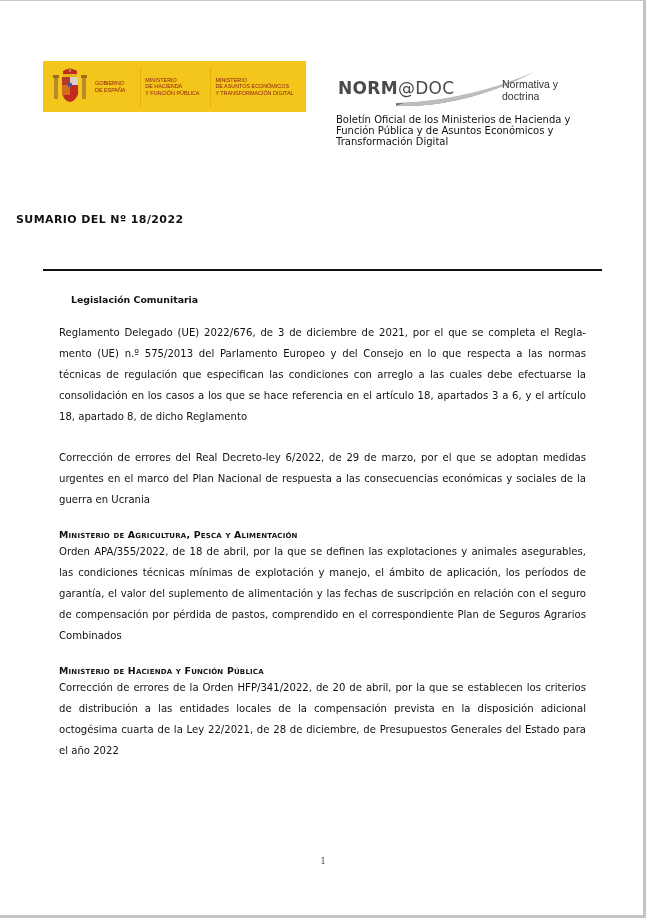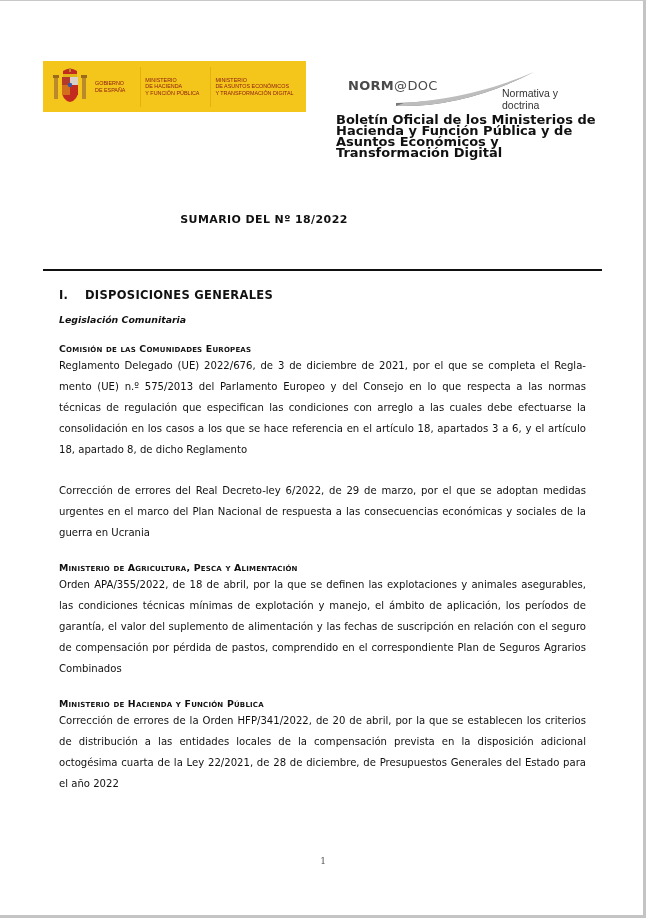--- a/index.html
+++ b/index.html
@@ -21,40 +21,40 @@
   .gov-col { font-family: "Liberation Sans", sans-serif; font-size: 5.4px; line-height: 6.2px; color: #8a1a12; text-transform: uppercase; white-space: pre-line; }
   .gov-col.c1 { margin-left: 6px; width: 42px; }
   .gov-sep { width: 1px; height: 40px; background: #e8b00e; margin: 0 4px; }
   .gov-col.c2 { width: 62px; }
   .gov-col.c3 { width: 92px; }
 
   
   .normadoc {
     position: absolute; left: 334px; top: 72px; width: 260px; height: 38px;
   }
-  .nd-logo { position: absolute; left: 14px; top: 6px; font-family: "DejaVu Sans", sans-serif; font-size: 13px; color: #4a4a4a; letter-spacing: 0.3px; }
+  .nd-logo { position: absolute; left: 4px; top: 6px; font-family: "DejaVu Sans", sans-serif; font-size: 17px; color: #4a4a4a; letter-spacing: 0.3px; }
   .nd-logo .at { font-weight: normal; }
   .nd-logo b { font-weight: bold; }
   .nd-swoosh { position: absolute; left: 60px; top: 0; width: 150px; height: 38px; }
-  .nd-tagline { position: absolute; left: 168px; top: 15px; font-family: "Liberation Sans", sans-serif; font-size: 10.5px; color: #333; }
+  .nd-tagline { position: absolute; left: 168px; top: 6px; font-family: "Liberation Sans", sans-serif; font-size: 10.5px; color: #333; }
   .boletin {
     position: absolute; left: 336px; top: 114px; width: 270px;
-    font-family: "DejaVu Sans", sans-serif; font-weight: bold; font-size: 13px; line-height: 11px; color: #111;
+    font-family: "DejaVu Sans", sans-serif; font-weight: normal; font-size: 10px; line-height: 11px; color: #111;
   }
 
   .summary-title {
-    position: absolute; left: 0; width: 528px; top: 213px; text-align: center;
-    font-family: "DejaVu Sans", sans-serif; font-weight: bold; font-size: 11px; letter-spacing: 0.4px;
+    position: absolute; left: 0; width: 528px; top: 213px; 
+    font-family: "DejaVu Sans", sans-serif; font-weight: bold; font-size: 11px; letter-spacing: 0.4px; padding-left: 16px;
   }
   .rule { position: absolute; left: 43px; top: 269px; width: 559px; height: 1.5px; background: #111; }
 
   .content { position: absolute; left: 59px; top: 288px; width: 527px; }
   .section-title { font-family: "DejaVu Sans", sans-serif; font-weight: bold; font-size: 11.5px; letter-spacing: 0.3px; margin: 0; height: 20px; }
   .section-title .num { display: inline-block; width: 26px; }
-  .subsection { font-family: "DejaVu Sans", sans-serif; font-weight: bold; font-style: italic; font-size: 9.4px; margin: 8px 0 0 0; }
+  .subsection { font-family: "DejaVu Sans", sans-serif; font-weight: bold; font-size: 9.4px; margin: 8px 0 0 12px; }
   .org {
     font-family: "DejaVu Sans", sans-serif; font-weight: bold; font-size: 9.4px; letter-spacing: 0.2px;
     font-variant: small-caps; margin: 0; line-height: 13px;
   }
   .entry {
     font-family: "DejaVu Sans", sans-serif; font-size: 10.1px; line-height: 21px; text-align: justify;
     margin: 0 0 3px 0; hyphens: manual;
   }
   .gap-s { height: 15px; }
   .gap-m { height: 17px; }
@@ -108,27 +108,23 @@
     <b>NORM</b><span class="at">@</span><span>DOC</span>
   </div>
   <div class="nd-tagline">Normativa y doctrina</div>
 </div>
 <div class="boletin">Boletín Oficial de los Ministerios de Hacienda y Función Pública y de Asuntos Económicos y Transformación Digital</div>
 
 <div class="summary-title">SUMARIO DEL Nº 18/2022</div>
 <div class="rule"></div>
 
 <div class="content">
-  <h2 class="section-title">
-    <span class="num">I.</span><span>DISPOSICIONES GENERALES</span>
-  </h2>
 
   <div class="subsection" style="margin-top:6px">Legislación Comunitaria</div>
   <div class="gap-m"></div>
-  <div class="org">Comisión de las Comunidades Europeas</div>
   <p class="entry">Reglamento Delegado (UE) 2022/676, de 3 de diciembre de 2021, por el que se completa el Regla­mento (UE) n.º 575/2013 del Parlamento Europeo y del Consejo en lo que respecta a las normas técnicas de regulación que especifican las condiciones con arreglo a las cuales debe efectuarse la consolidación en los casos a los que se hace referencia en el artículo 18, apartados 3 a 6, y el ar­tículo 18, apartado 8, de dicho Reglamento</p>
 
   <div class="gap-m"></div>
   <p class="entry">Corrección de errores del Real Decreto-ley 6/2022, de 29 de marzo, por el que se adoptan medidas urgentes en el marco del Plan Nacional de respuesta a las consecuencias económicas y sociales de la guerra en Ucrania</p>
 
   <div class="gap-s"></div>
   <div class="org">Ministerio de Agricultura, Pesca y Alimentación</div>
   <p class="entry">Orden APA/355/2022, de 18 de abril, por la que se definen las explotaciones y animales asegura­bles, las condiciones técnicas mínimas de explotación y manejo, el ámbito de aplicación, los perío­dos de garantía, el valor del suplemento de alimentación y las fechas de suscripción en relación con el seguro de compensación por pérdida de pastos, comprendido en el correspondiente Plan de Segu­ros Agrarios Combinados</p>
 
   <div class="gap-s"></div>

